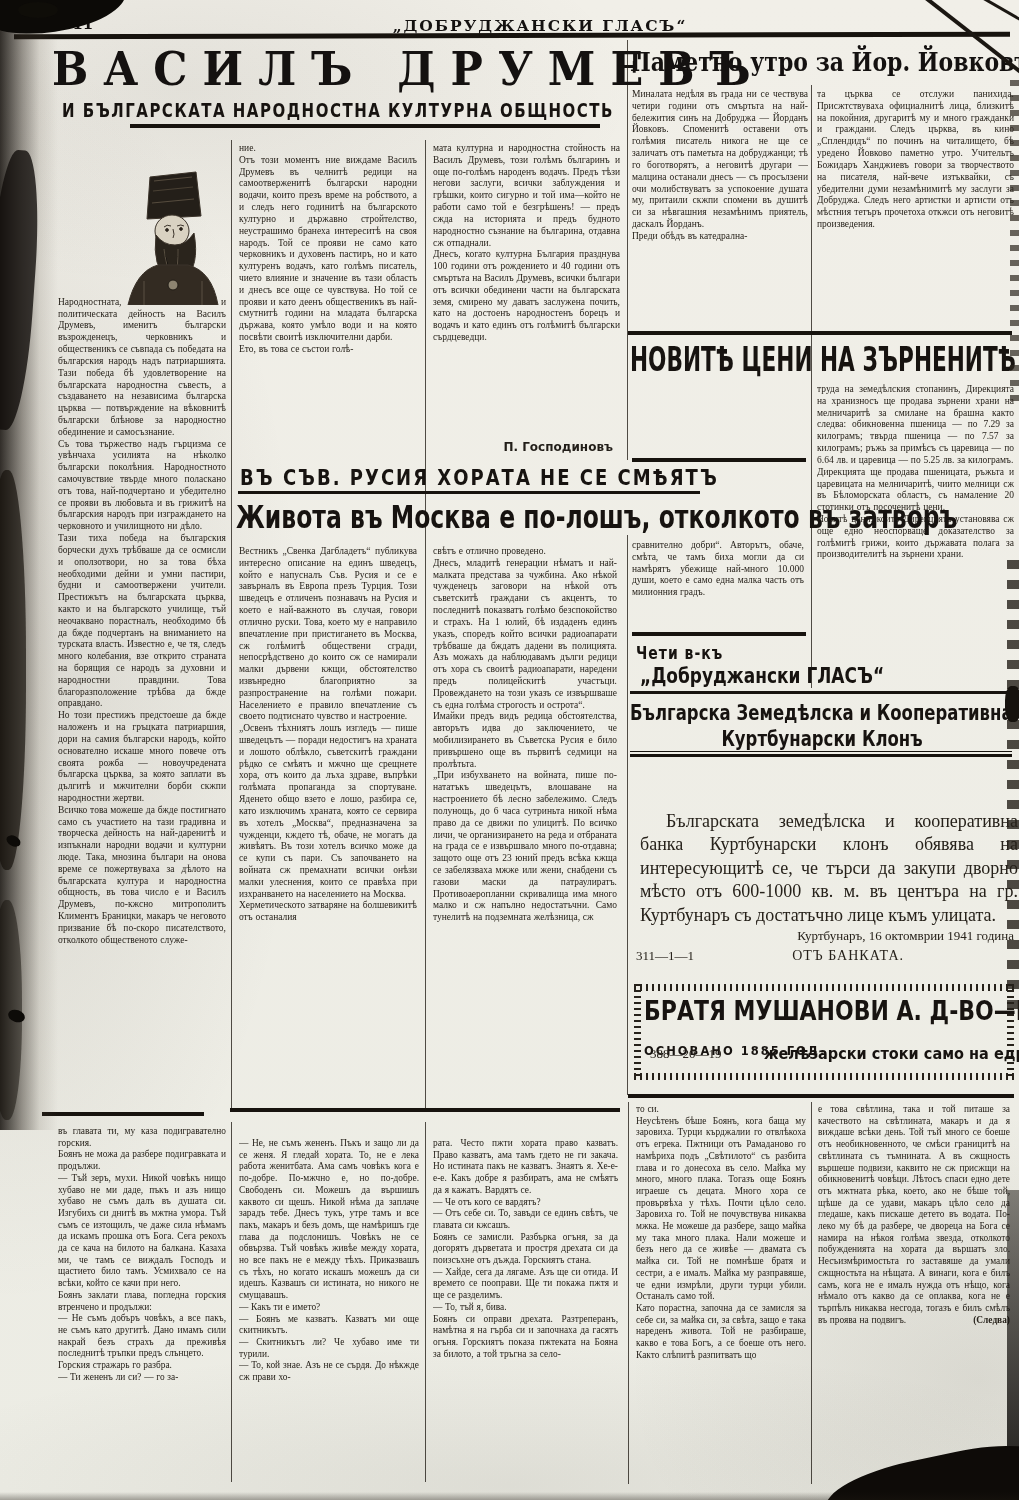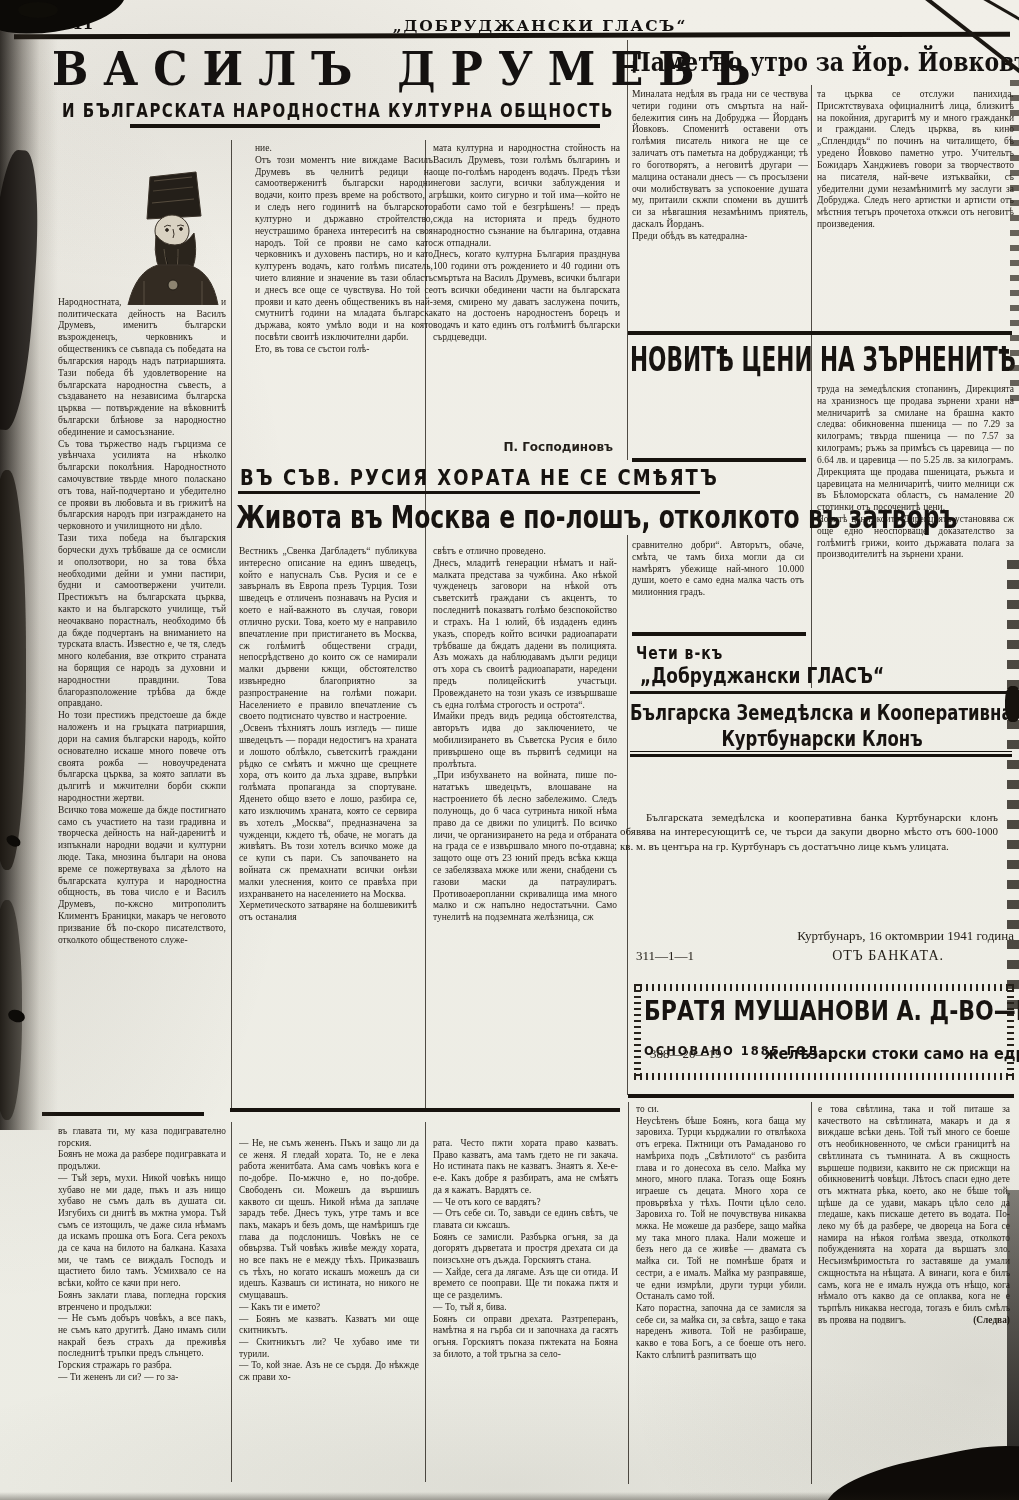--- a/index.html
+++ b/index.html
@@ -65,21 +65,21 @@
         </g>
       </svg>
     </span><span>Народностната, писателската и политическата дейность на Василъ Друмевъ, именитъ български възрожденецъ, черковникъ и общественикъ се съвпада съ победата на българския народъ надъ патриаршията. Тази победа бѣ удовлетворение на българската народностна съвесть, а създаването на независима българска църква — потвърждение на вѣковнитѣ български блѣнове за народностно обединение и самосъзнание.
 Съ това тържество надъ гърцизма се увѣнчаха усилията на нѣколко български поколѣния. Народностното самочувствие твърде много поласкано отъ това, най-подчертано и убедително се прояви въ любовьта и въ грижитѣ на българския народъ при изграждането на черковното и училищното ни дѣло.
 Тази тиха победа на българския борчески духъ трѣбваше да се осмисли и оползотвори, но за това бѣха необходими дейни и умни пастири, будни и самоотвержени учители. Престижътъ на българската църква, както и на българското училище, тъй неочаквано порастналъ, необходимо бѣ да бжде подчертанъ на вниманието на турската власть. Известно е, че тя, следъ много колебания, взе открито страната на борящия се народъ за духовни и народностни правдини. Това благоразположение трѣбва да бжде оправдано.
 Но този престижъ предстоеше да бжде наложенъ и на гръцката патриаршия, дори на самия български народъ, който основателно искаше много повече отъ своята рожба — новоучредената българска църква, за която заплати въ дългитѣ и мжчителни борби скжпи народностни жертви.
 Всичко това можеше да бжде постигнато само съ участието на тази градивна и творческа дейность на най-даренитѣ и изпъкнали народни водачи и културни люде. Така, мнозина българи на онова време се пожертвуваха за дѣлото на българската култура и народностна общность, въ това число е и Василъ Друмевъ, по-кжсно митрополитъ Климентъ Браницки, макаръ че неговото призвание бѣ по-скоро писателството, отколкото общественото служе-</span>
   </div>
 
   <div class="abs vdiv" style="left:231px;top:140px;height:968px;"></div>
-  <div class="abs bodytext" style="left:239px;top:143px;width:178px;height:312px;margin-left:16px;">ние.
+  <div class="abs bodytext" style="left:239px;top:143px;width:178px;height:312px;">ние.
 Отъ този моментъ ние виждаме Василъ Друмевъ въ челнитѣ редици на самоотверженитѣ български народни водачи, които презъ време на робството, а и следъ него годинитѣ на българското културно и държавно стройтелство, неустрашимо бранеха интереситѣ на своя народъ. Той се прояви не само като черковникъ и духовенъ пастиръ, но и като културенъ водачъ, като голѣмъ писатель, чието влияние и значение въ тази область и днесъ все още се чувствува. Но той се прояви и като деенъ общественикъ въ най-смутнитѣ години на младата българска държава, която умѣло води и на която посвѣти своитѣ изключителни дарби.
 Ето, въ това се състои голѣ-</div>
   <div class="abs vdiv" style="left:425px;top:140px;height:968px;"></div>
   <div class="abs bodytext" style="left:433px;top:143px;width:187px;height:296px;">мата културна и народностна стойность на Василъ Друмевъ, този голѣмъ българинъ и още по-голѣмъ народенъ водачъ. Предъ тѣзи негови заслуги, всички заблуждения и грѣшки, които сигурно и той има—който не работи само той е безгрѣшенъ! — предъ сжда на историята и предъ будното народностно съзнание на българина, отдавна сж отпаднали.
 Днесъ, когато културна България празднува 100 години отъ рождението и 40 години отъ смъртьта на Василъ Друмевъ, всички българи отъ всички обединени части на българската земя, смирено му даватъ заслужена почить, като на достоенъ народностенъ борецъ и водачъ и като единъ отъ голѣмитѣ български сърдцеведци.</div>
   <div class="abs byline" style="left:433px;top:437px;width:180px;">П. Господиновъ</div>
 
   <div class="abs vdiv" style="left:627px;top:40px;height:420px;"></div>
   <div class="abs vdiv" style="left:627px;top:535px;height:560px;"></div>
 
@@ -113,27 +113,27 @@
   <div class="abs condensed" style="left:636px;top:643px;font-size:14px;letter-spacing:1px;transform:scaleY(1.2);transform-origin:left top;">Чети в-къ</div>
   <div class="abs condensed" style="left:640px;top:663px;font-size:17px;transform:scaleY(1.25);transform-origin:left top;white-space:nowrap;">„Добруджански  ГЛАСЪ“</div>
 
   <div class="abs rule" style="left:630px;top:691px;width:382px;height:3px;"></div>
   <div class="abs condensed" style="left:630px;top:700px;width:384px;text-align:center;font-size:16.5px;transform:scaleY(1.3);transform-origin:center top;white-space:nowrap;">Българска Земедѣлска и Кооперативна Банка</div>
   <div class="abs condensed" style="left:630px;top:726px;width:384px;text-align:center;font-size:16.5px;transform:scaleY(1.3);transform-origin:center top;">Куртбунарски Клонъ</div>
   <div class="abs rule" style="left:630px;top:751px;width:382px;height:1px;"></div>
   <div class="abs rule" style="left:630px;top:754px;width:382px;height:3px;"></div>
 
 
-  <div class="abs" style="left:620px;top:810px;width:378px;font-size:11px;line-height:1.3;text-align:justify;color:#26211a;">
+  <div class="abs" style="left:640px;top:810px;width:378px;font-size:18px;line-height:1.3;text-align:justify;color:#26211a;">
     <span style="display:block;text-indent:26px;">Българската земедѣлска и кооперативна банка Куртбунарски клонъ обявява на интересующитѣ се, че търси да закупи дворно мѣсто отъ 600-1000 кв. м. въ центъра на гр. Куртбунаръ съ достатъчно лице къмъ улицата.</span>
   </div>
   <div class="abs" style="left:636px;top:928px;width:378px;text-align:right;font-size:13px;color:#26211a;">Куртбунаръ, 16 октомврии 1941 година</div>
   <div class="abs" style="left:636px;top:948px;width:378px;font-size:13px;color:#26211a;">
     <span style="float:left;">311—1—1</span>
-    <span style="float:right;margin-right:70px;font-size:14px;letter-spacing:1px;">ОТЪ БАНКАТА.</span>
+    <span style="float:right;margin-right:110px;font-size:14px;letter-spacing:1px;">ОТЪ БАНКАТА.</span>
   </div>
 
   <div class="abs" style="left:634px;top:984px;width:380px;height:96px;">
     <div class="abs zigzag" style="left:0;top:0;width:380px;height:7px;"></div>
     <div class="abs zigzag" style="left:0;bottom:0;width:380px;height:7px;"></div>
     <div class="abs zigzagv" style="left:0;top:0;width:7px;height:96px;"></div>
     <div class="abs zigzagv" style="right:0;top:0;width:7px;height:96px;"></div>
     <div class="abs condensed" style="left:10px;top:12px;width:360px;text-align:center;font-size:22px;transform:scaleY(1.2);transform-origin:center top;white-space:nowrap;">БРАТЯ МУШАНОВИ А. Д-ВО—РУСЕ</div>
     <div class="abs condensed" style="left:10px;top:60px;width:360px;text-align:left;font-size:11.5px;letter-spacing:2px;">ОСНОВАНО 1885 ГОД.</div>
     <div class="abs" style="left:16px;top:62px;font-size:13px;color:#26211a;">388—20—19</div>

